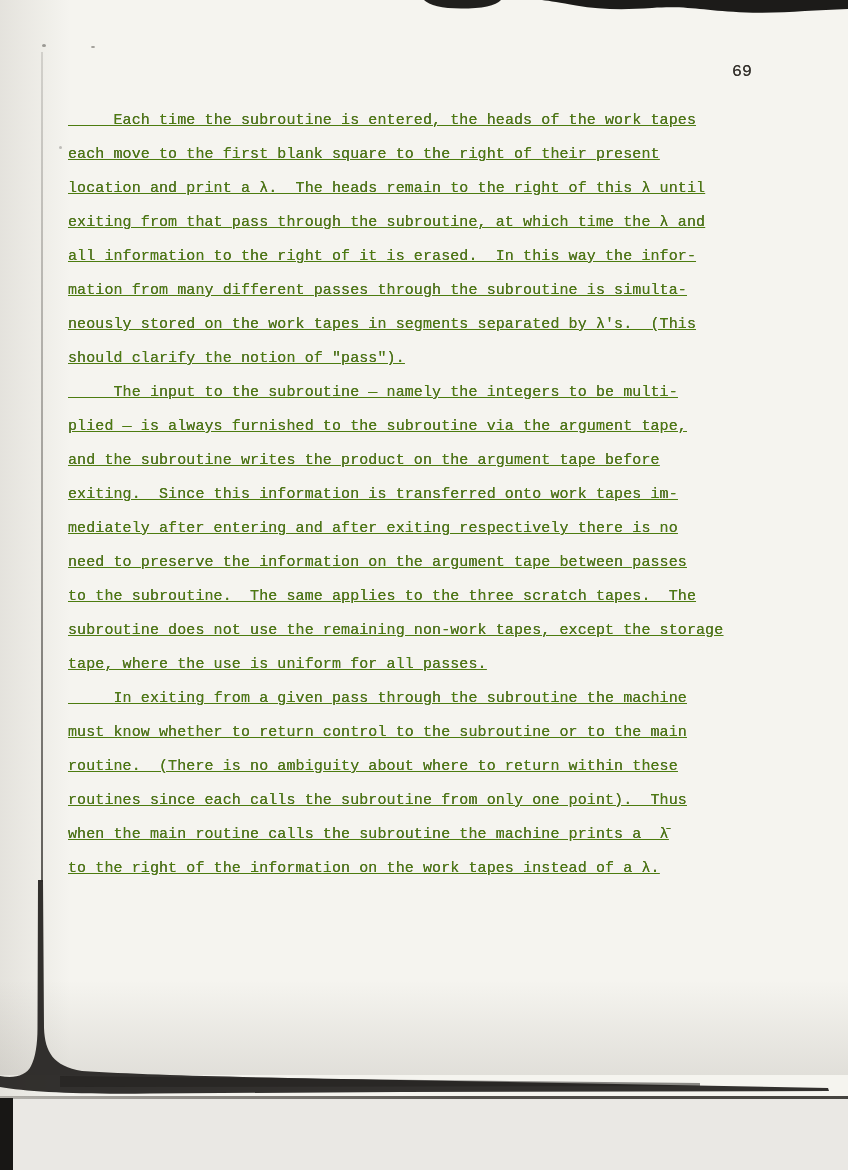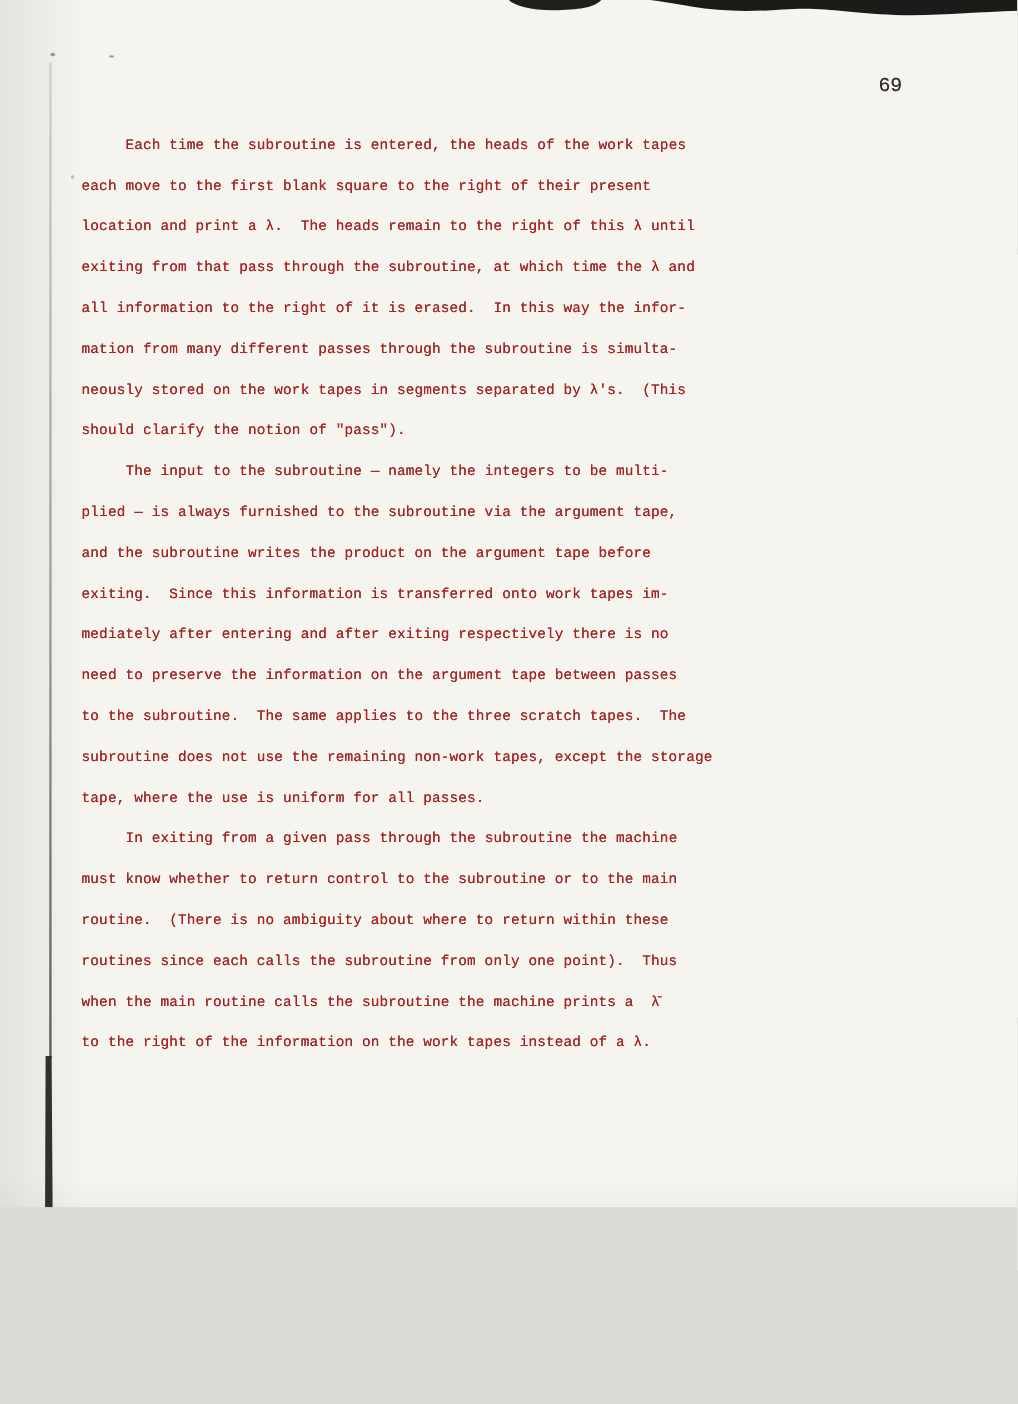--- a/index.html
+++ b/index.html
@@ -3,21 +3,21 @@
 <meta charset="utf-8">
 <style>
   html, body {
     margin: 0;
     padding: 0;
     background: #dddbd7;
   }
   .scan {
     position: relative;
     width: 848px;
-    height: 1006px;
+    height: 1170px;
     overflow: hidden;
     background: #f5f4ef;
     font-family: "Liberation Mono", "DejaVu Sans Mono", monospace;
   }
   
   .shade-gutter {
     position: absolute;
     left: 0; top: 0;
     width: 70px; height: 1097px;
     background: linear-gradient(90deg, rgba(168,163,155,0.22), rgba(168,163,155,0.0));
@@ -66,26 +66,27 @@
     left: 732px;
     font-size: 16.5px;
     color: #33302b;
     text-shadow: 0 0 .4px rgba(50,47,42,.85);
   }
   .body-text {
     position: absolute;
     left: 68px;
     top: 104px;
     width: 730px;
-    font-size: 12px;
+    font-size: 15px;
     letter-spacing: 0.1px;
     line-height: 34px;
-    color: #b91c1c;
+    color: #4d7c0f;
     text-shadow: 0 0 .45px rgba(52,49,44,.85);
     filter: blur(.18px);
+    text-decoration: underline;
   }
   .body-text p {
     margin: 0;
     white-space: pre-wrap;
   }
   svg.artifact { position: absolute; pointer-events: none; }
   svg.artifact.top { left: 0; top: 0; }
   svg.artifact.binding { left: 0; top: 880px; }
 </style>
 </head>

